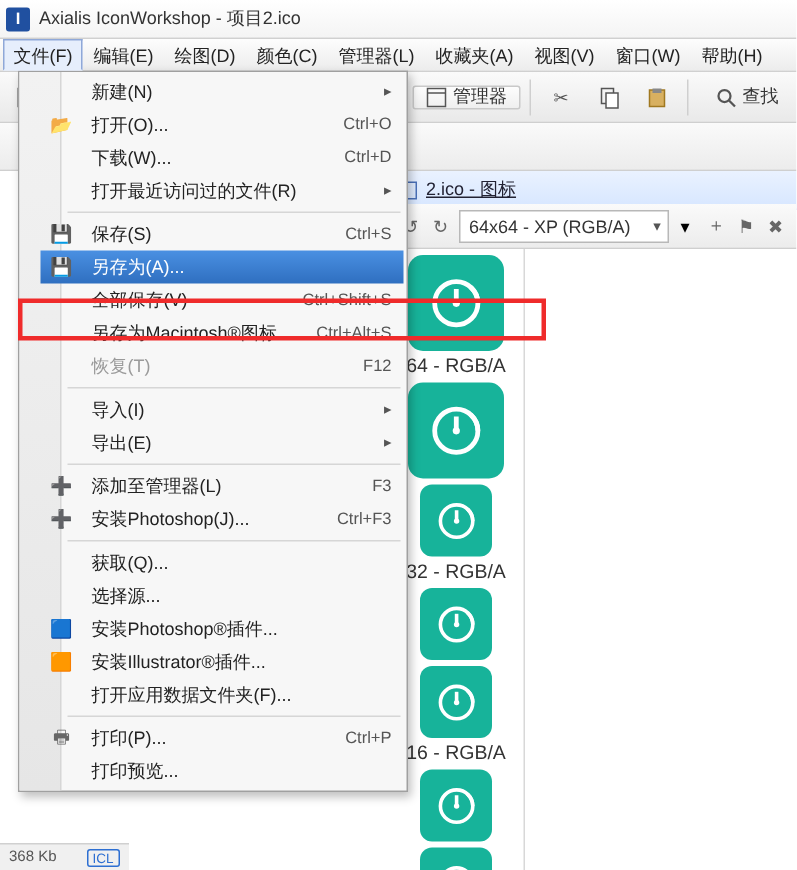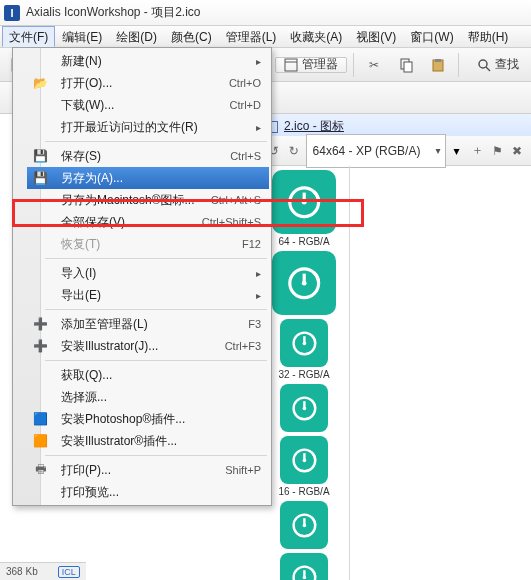--- a/index.html
+++ b/index.html
@@ -11,27 +11,27 @@
 .menubar .menu-item { padding: 3px 7px; color: #222; cursor: default; }
 .menubar .menu-item.open { background: #e6eefc; border: 1px solid #8fa8d8; padding: 2px 6px; border-bottom: 1px solid #e6eefc; position: relative; z-index: 30; }
 .toolbar { height: 34px; background: linear-gradient(#fafafa,#e9e9e9); border-bottom: 1px solid #cfcfcf; display: flex; align-items: center; padding: 0 4px; gap: 4px; position: relative; }
 .toolbar .tb-btn { width: 28px; height: 26px; display: flex; align-items: center; justify-content: center; color: #555; }
 .toolbar .tb-sep { width: 1px; height: 24px; background: #cfcfcf; margin: 0 2px; }
 .toolbar .tb-labeled { display: flex; align-items: center; gap: 4px; padding: 0 8px; height: 16px; border: 1px solid #c9c9c9; border-radius: 2px; background: linear-gradient(#fdfdfd,#efefef); color: #333; margin-left: 4px; }
 .panel-header { height: 26px; background: linear-gradient(#eaf2ff,#d6e6ff); border-bottom: 1px solid #a8c0e8; display: flex; align-items: center; padding: 0 6px; color: #223; position: absolute; left: 260px; right: 0; top: 114px; text-decoration: underline; }
 .panel-header .sq { width: 12px; height: 12px; border: 1px solid #4a70b8; margin-right: 6px; }
 .panel-toolbar { position: absolute; left: 260px; right: 0; top: 136px; height: 30px; background: linear-gradient(#fafafa,#ececec); border-bottom: 1px solid #cfcfcf; display: flex; align-items: center; padding: 0 6px; gap: 4px; }
 .panel-toolbar .tb-btn { width: 24px; height: 24px; display: flex; align-items: center; justify-content: center; color: #666; }
-.dropdown-select { height: 34px; border: 1px solid #b8b8b8; background: #fff; padding: 0 18px 0 6px; display: flex; align-items: center; position: relative; color: #333; min-width: 140px; }
+.dropdown-select { height: 22px; border: 1px solid #b8b8b8; background: #fff; padding: 0 18px 0 6px; display: flex; align-items: center; position: relative; color: #333; min-width: 140px; }
 .dropdown-select::after { content: "▾"; position: absolute; right: 4px; color: #555; font-size: 10px; }
 .grid-area { position: absolute; left: 260px; top: 166px; width: 90px; bottom: 0; border-right: 1px solid #d8d8d8; padding: 4px; }
 .thumb { width: 80px; margin-bottom: 4px; }
 .thumb .g-icon { width: 64px; height: 64px; background: #17b39a; border-radius: 10px; margin: 0 auto 2px; display: flex; align-items: center; justify-content: center; color: #fff; }
 .thumb .g-icon.md { width: 48px; height: 48px; border-radius: 8px; }
-.thumb .cap { text-align: center; font-size: 10px; color: #333; white-space: nowrap; }
+.thumb .cap { text-align: center; font-size: 13px; color: #333; white-space: nowrap; }
 .dropdown-menu { position: absolute; left: 12px; top: 47px; width: 260px; background: #f7f7f7; border: 1px solid #a0a0a0; box-shadow: 2px 3px 6px rgba(0,0,0,.25); z-index: 20; padding: 2px; }
 .dropdown-menu .ico-col { position: absolute; left: 0; top: 0; bottom: 0; width: 28px; background: linear-gradient(#f2f2f2,#e6e6e6); border-right: 1px solid #d6d6d6; }
 .dropdown-menu .row { position: relative; display: flex; align-items: center; height: 22px; padding-left: 34px; padding-right: 8px; color: #222; margin-left: 12px; }
 .dropdown-menu .row.disabled { color: #9a9a9a; }
 .dropdown-menu .row .lbl { flex: 1; }
 .dropdown-menu .row .accel { color: #555; font-size: 11px; }
 .dropdown-menu .row .sub { color: #555; font-size: 10px; }
 .dropdown-menu .sep { height: 1px; background: #d6d6d6; margin: 3px 2px 3px 30px; }
 .dropdown-menu .row .ico { position: absolute; left: 6px; width: 16px; height: 16px; display: flex; align-items: center; justify-content: center; color: #666; font-size: 12px; }
 .dropdown-menu .row.selected { background: linear-gradient(#4a90e2,#2f6fc0); color: #fff; }
@@ -239,27 +239,27 @@
       <span class="ico">💾</span>
       <span class="lbl">保存(S)</span>
       <span class="accel">Ctrl+S</span>
     </div>
     <div class="row selected">
       <span class="ico">💾</span>
       <span class="lbl">另存为(A)...</span>
     </div>
     <div class="row">
       <span class="ico"></span>
+      <span class="lbl">全部保存(V)</span>
+      <span class="accel">Ctrl+Shift+S</span>
+    </div>
+    <div class="row">
+      <span class="ico"></span>
       <span class="lbl">另存为Macintosh®图标...</span>
       <span class="accel">Ctrl+Alt+S</span>
-    </div>
-    <div class="row">
-      <span class="ico"></span>
-      <span class="lbl">全部保存(V)</span>
-      <span class="accel">Ctrl+Shift+S</span>
     </div>
     <div class="row disabled">
       <span class="ico"></span>
       <span class="lbl">恢复(T)</span>
       <span class="accel">F12</span>
     </div>
     <div class="sep"></div>
     <div class="row">
       <span class="ico"></span>
       <span class="lbl">导入(I)</span>
@@ -271,45 +271,49 @@
       <span class="sub">▸</span>
     </div>
     <div class="sep"></div>
     <div class="row">
       <span class="ico">➕</span>
       <span class="lbl">添加至管理器(L)</span>
       <span class="accel">F3</span>
     </div>
     <div class="row">
       <span class="ico">➕</span>
-      <span class="lbl">安装Illustrator(J)...</span>
+      <span class="lbl">安装Photoshop(J)...</span>
       <span class="accel">Ctrl+F3</span>
     </div>
     <div class="sep"></div>
     <div class="row">
       <span class="ico"></span>
       <span class="lbl">获取(Q)...</span>
     </div>
     <div class="row">
       <span class="ico"></span>
       <span class="lbl">选择源...</span>
     </div>
     <div class="row">
       <span class="ico">🟦</span>
       <span class="lbl">安装Photoshop®插件...</span>
     </div>
     <div class="row">
       <span class="ico">🟧</span>
       <span class="lbl">安装Illustrator®插件...</span>
     </div>
+    <div class="row">
+      <span class="ico"></span>
+      <span class="lbl">打开应用数据文件夹(F)...</span>
+    </div>
     <div class="sep"></div>
     <div class="row">
       <span class="ico">🖶</span>
       <span class="lbl">打印(P)...</span>
-      <span class="accel">Shift+P</span>
+      <span class="accel">Ctrl+P</span>
     </div>
     <div class="row">
       <span class="ico"></span>
       <span class="lbl">打印预览...</span>
     </div>
   </div>
 
 <div class="highlight-box" id="hl" style="left: 12px; top: 199px; width: 352px; height: 28px;"></div>
 
 <div class="statusbar">

